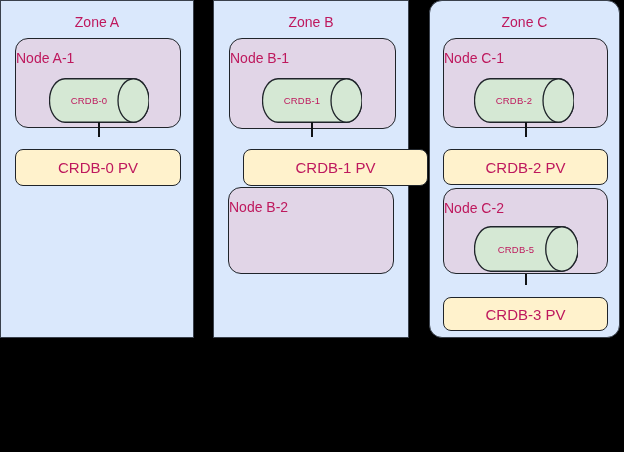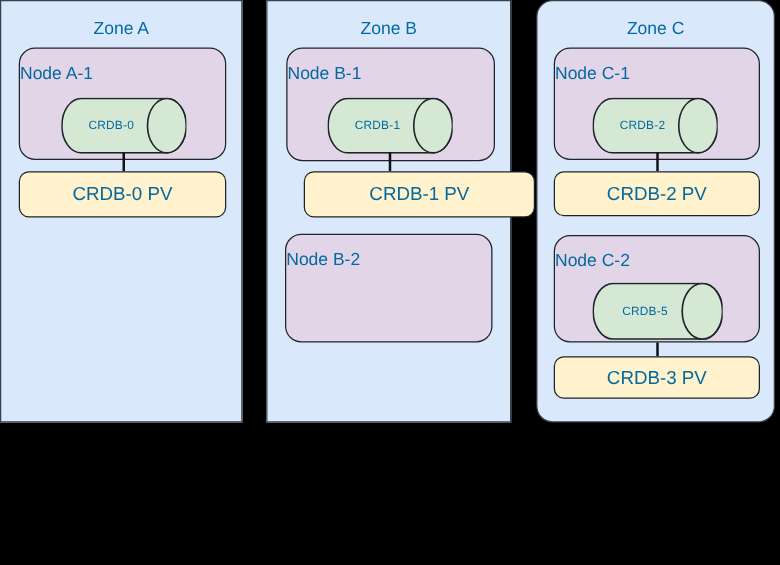--- a/index.html
+++ b/index.html
@@ -1,18 +1,18 @@
 <!DOCTYPE html>
 <html><head>
 <meta charset="utf-8">
 <style>
   html,body{margin:0;padding:0;background:#000;}
   .canvas{
     position:relative;width:624px;height:452px;background:#000000;
-    font-family:"Liberation Sans",sans-serif;color:#0369a1;overflow:hidden;
+    font-family:"Liberation Sans",sans-serif;color:#be185d;overflow:hidden;
   }
   .zone{
     position:absolute;top:0;height:338px;box-sizing:border-box;
     background:#DAE8FC;border:1.5px solid #3a414c;
   }
   .zone-title{
     position:absolute;top:13px;left:0;right:0;text-align:center;
     font-size:14px;line-height:16px;
   }
   .node{
@@ -26,21 +26,21 @@
   .cylinder{position:absolute;}
   .cylinder svg{position:absolute;left:0;top:0;width:100%;height:100%;display:block;}
   .cyl-label{
     position:absolute;left:8px;right:28px;top:0;bottom:0;
     display:flex;align-items:center;justify-content:center;
     font-size:9.5px;letter-spacing:.2px;
   }
   .pv{
     position:absolute;box-sizing:border-box;background:#FFF2CC;
     border:1.2px solid #1f242a;border-radius:8px;
-    display:flex;align-items:center;justify-content:center;
+    display:flex;align-items:center;justify-content:center;margin-top:12px;
   }
   .pv-label{font-size:15px;}
   .connector{position:absolute;width:1.5px;background:#101316;}
 </style>
 </head>
 <body>
 
 <div class="canvas">
 
   <div class="zone" style="left:0;width:194px;">

